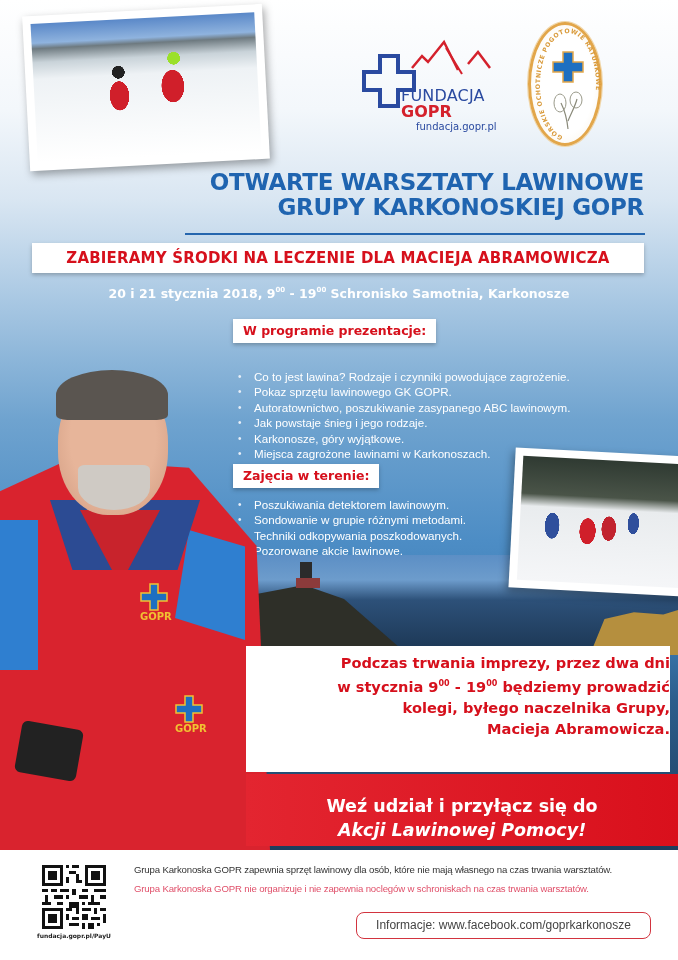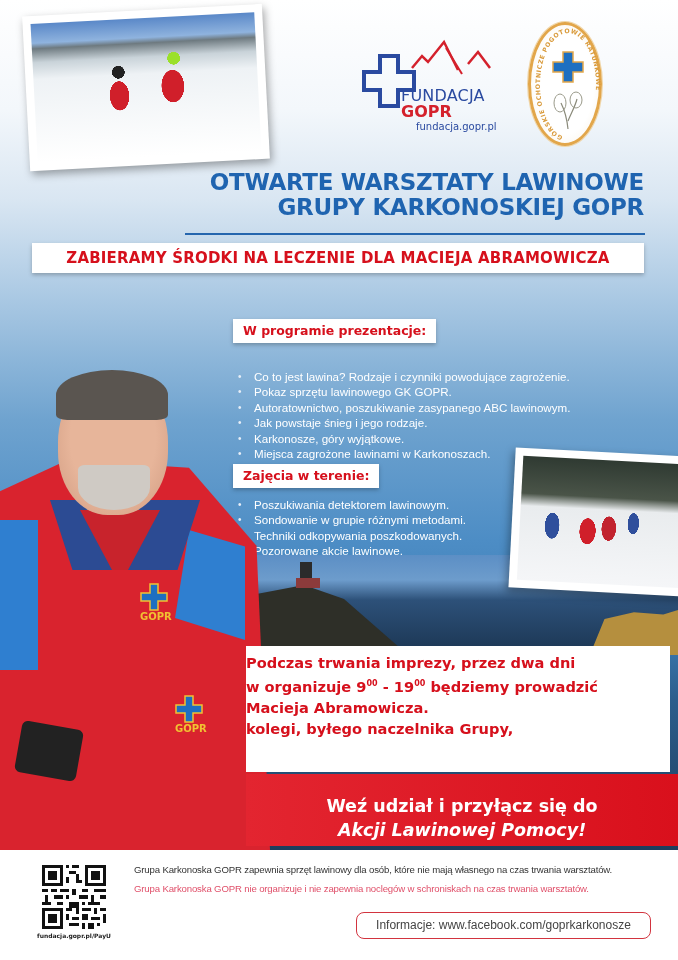--- a/index.html
+++ b/index.html
@@ -129,21 +129,21 @@
   .man .camera { position: absolute; left: 18px; top: 365px; width: 62px; height: 52px; background: #222; border-radius: 6px; transform: rotate(10deg); }
   .man .patch1 { position: absolute; left: 140px; top: 223px; }
   .man .patch2 { position: absolute; left: 175px; top: 335px; }
   .patch-cross { width: 28px; height: 28px; display: block; }
   .patch-text { color: #f1c232; font-weight: bold; font-size: 10px; text-align: center; display: block; }
 
   
   .notice {
     position: absolute; left: 246px; top: 646px; width: 424px; height: 126px;
     background: #fff; color: #d6101c; font-weight: bold; font-size: 14.6px; line-height: 21px;
-    text-align: left; padding-top: 6px;
+    text-align: right; padding-top: 6px;
   }
   .notice sup { font-size: 8px; vertical-align: 6px; }
 
   .cta {
     position: absolute; left: 246px; top: 774px; width: 432px; height: 72px;
     background: linear-gradient(to right, #e32530, #d9101c);
     color: #fff; font-weight: bold; font-size: 17.5px; line-height: 24px; text-align: center; padding-top: 20px;
   }
   .cta .i { font-style: italic; display: block; }
 
@@ -203,20 +203,23 @@
   </div>
 
   <div class="title">
     <div>OTWARTE WARSZTATY LAWINOWE</div>
     <div>GRUPY KARKONOSKIEJ GOPR</div>
   </div>
   <div class="title-rule"></div>
 
   <div class="red-banner">ZABIERAMY ŚRODKI NA LECZENIE DLA MACIEJA ABRAMOWICZA</div>
 
+  <div class="date-line">
+    <span>20 i 21 stycznia 2018, </span><span>9</span><sup>00</sup><span> - </span><span>19</span><sup>00</sup><span>  Schronisko Samotnia, Karkonosze</span>
+  </div>
 
   <div class="section-label" style="left:233px; top:319px;">W programie prezentacje:</div>
   <ul class="bullets" style="left:236px; top:369px;">
     <li>Co to jest lawina? Rodzaje i czynniki powodujące zagrożenie.</li>
     <li>Pokaz sprzętu lawinowego GK GOPR.</li>
     <li>Autoratownictwo, poszukiwanie zasypanego ABC lawinowym.</li>
     <li>Jak powstaje śnieg i jego rodzaje.</li>
     <li>Karkonosze, góry wyjątkowe.</li>
     <li>Miejsca zagrożone lawinami w Karkonoszach.</li>
   </ul>
@@ -258,23 +261,23 @@
     <div class="patch2">
       <svg class="patch-cross" viewBox="0 0 28 28">
         <path d="M10,1 H18 V10 H27 V18 H18 V27 H10 V18 H1 V10 H10 Z" fill="#1e6fc1" stroke="#f1c232" stroke-width="1.5"></path>
       </svg>
       <span class="patch-text">GOPR</span>
     </div>
   </div>
 
   <div class="notice">
     <div>Podczas trwania imprezy, przez dwa dni</div>
-    <div><span>w organizuje </span><span>9</span><sup>00</sup><span> - </span><span>19</span><sup>00</sup><span> będziemy prowadzić</span></div>
+    <div><span>w stycznia </span><span>9</span><sup>00</sup><span> - </span><span>19</span><sup>00</sup><span> będziemy prowadzić</span></div>
+    <div>kolegi, byłego naczelnika Grupy,</div>
     <div>Macieja Abramowicza.</div>
-    <div>kolegi, byłego naczelnika Grupy,</div>
   </div>
 
   <div class="cta">
     <span>Weź udział i przyłącz się do</span>
     <span class="i">Akcji Lawinowej Pomocy!</span>
   </div>
 </div>
 
 <div class="footer">
   <svg class="qr" viewBox="0 0 21 21" shape-rendering="crispEdges">

